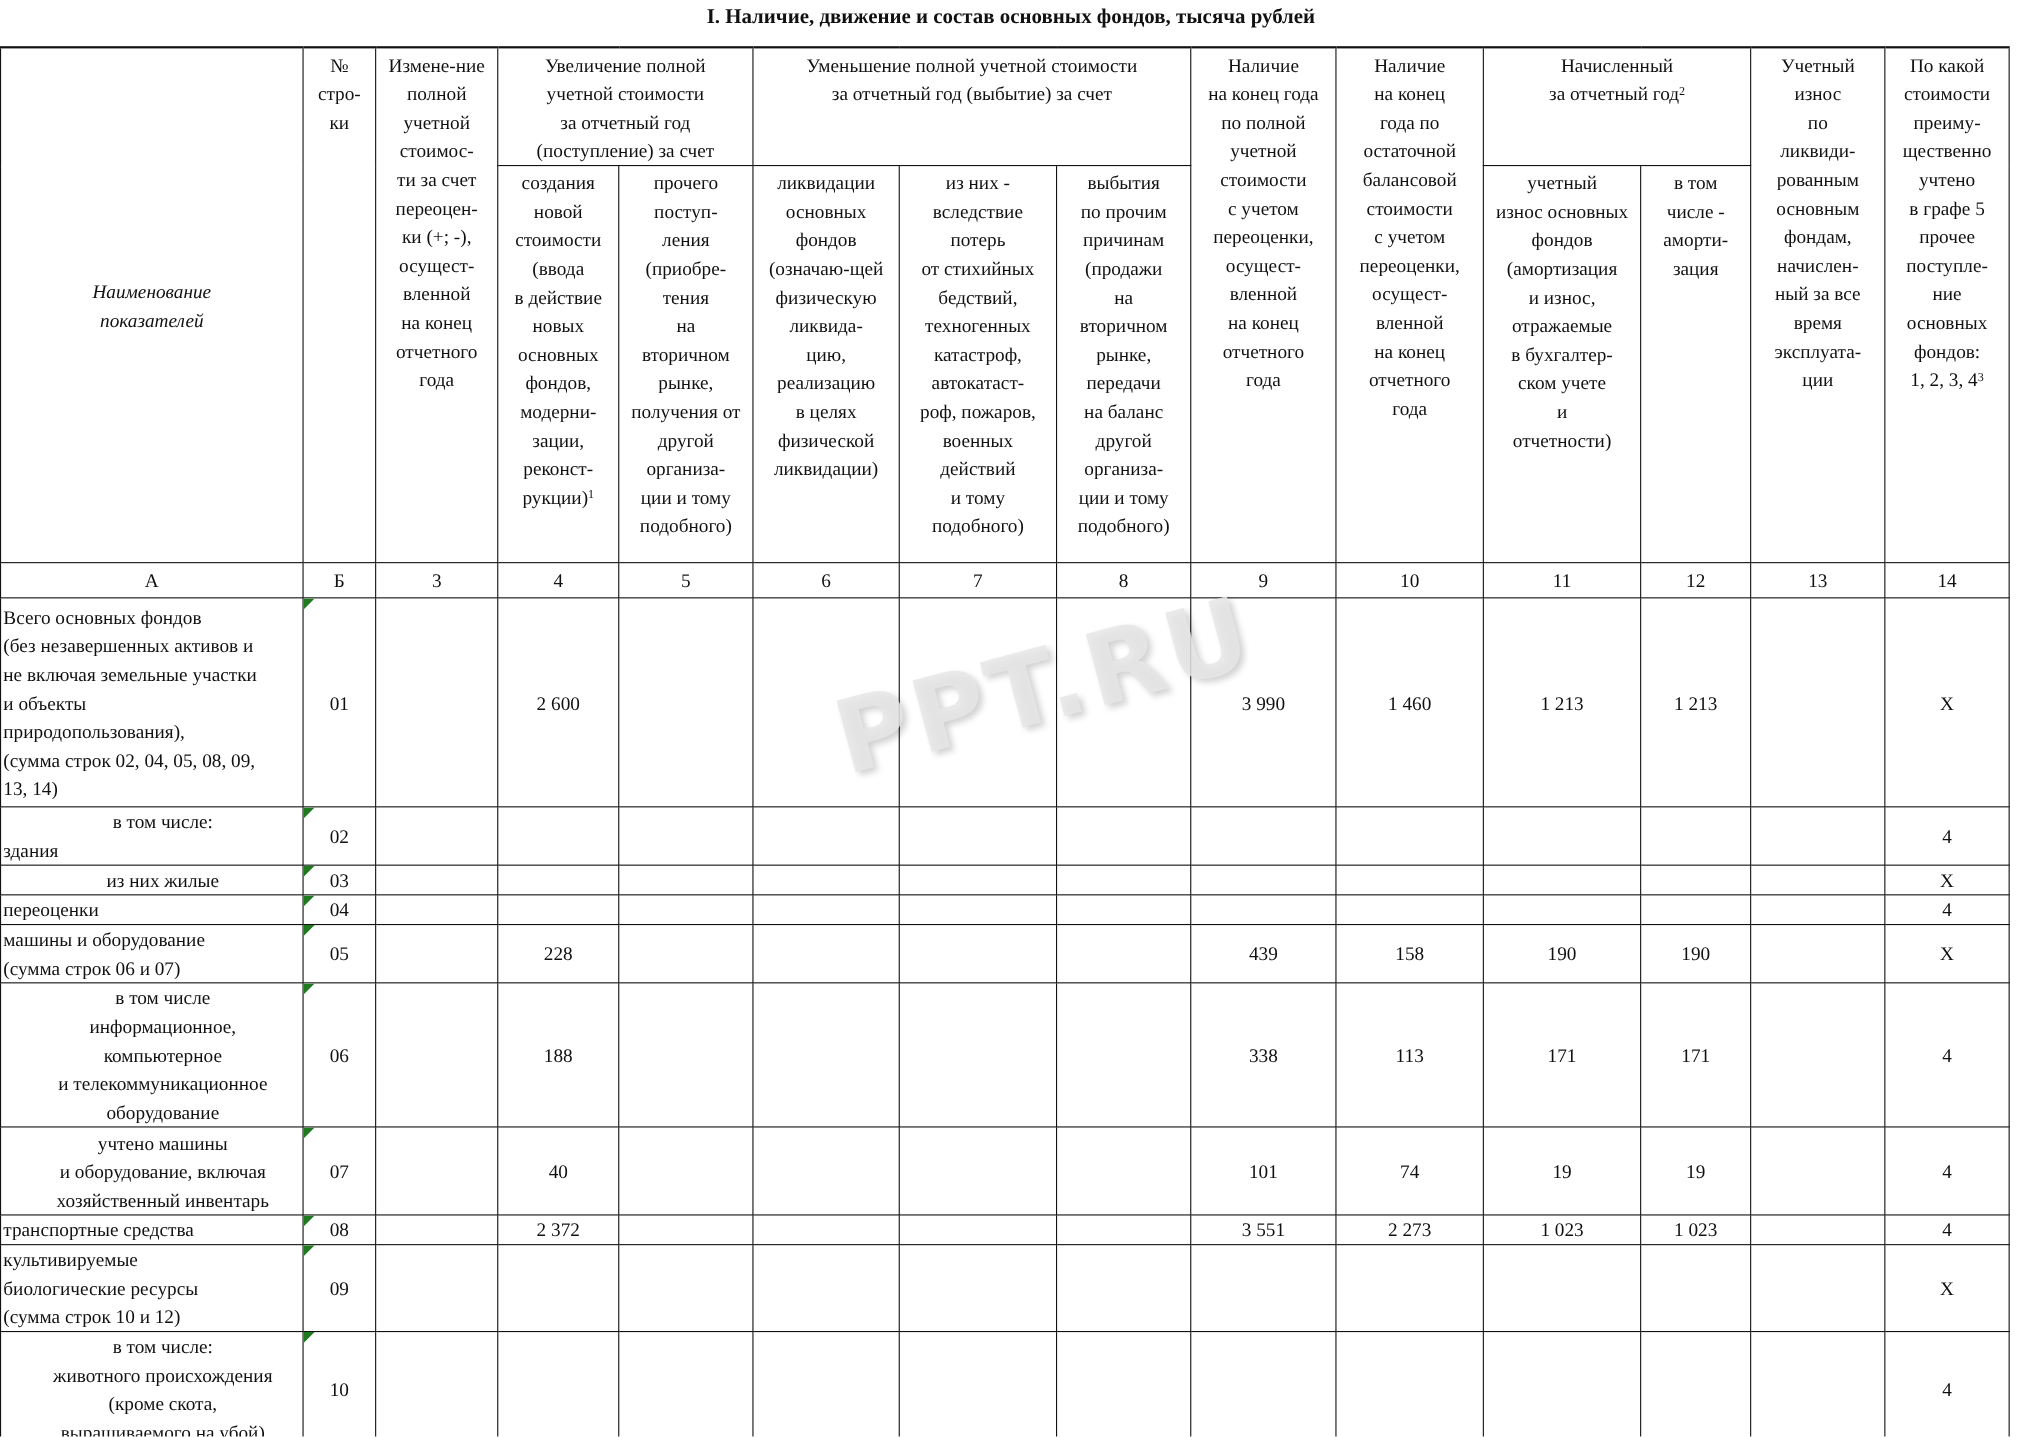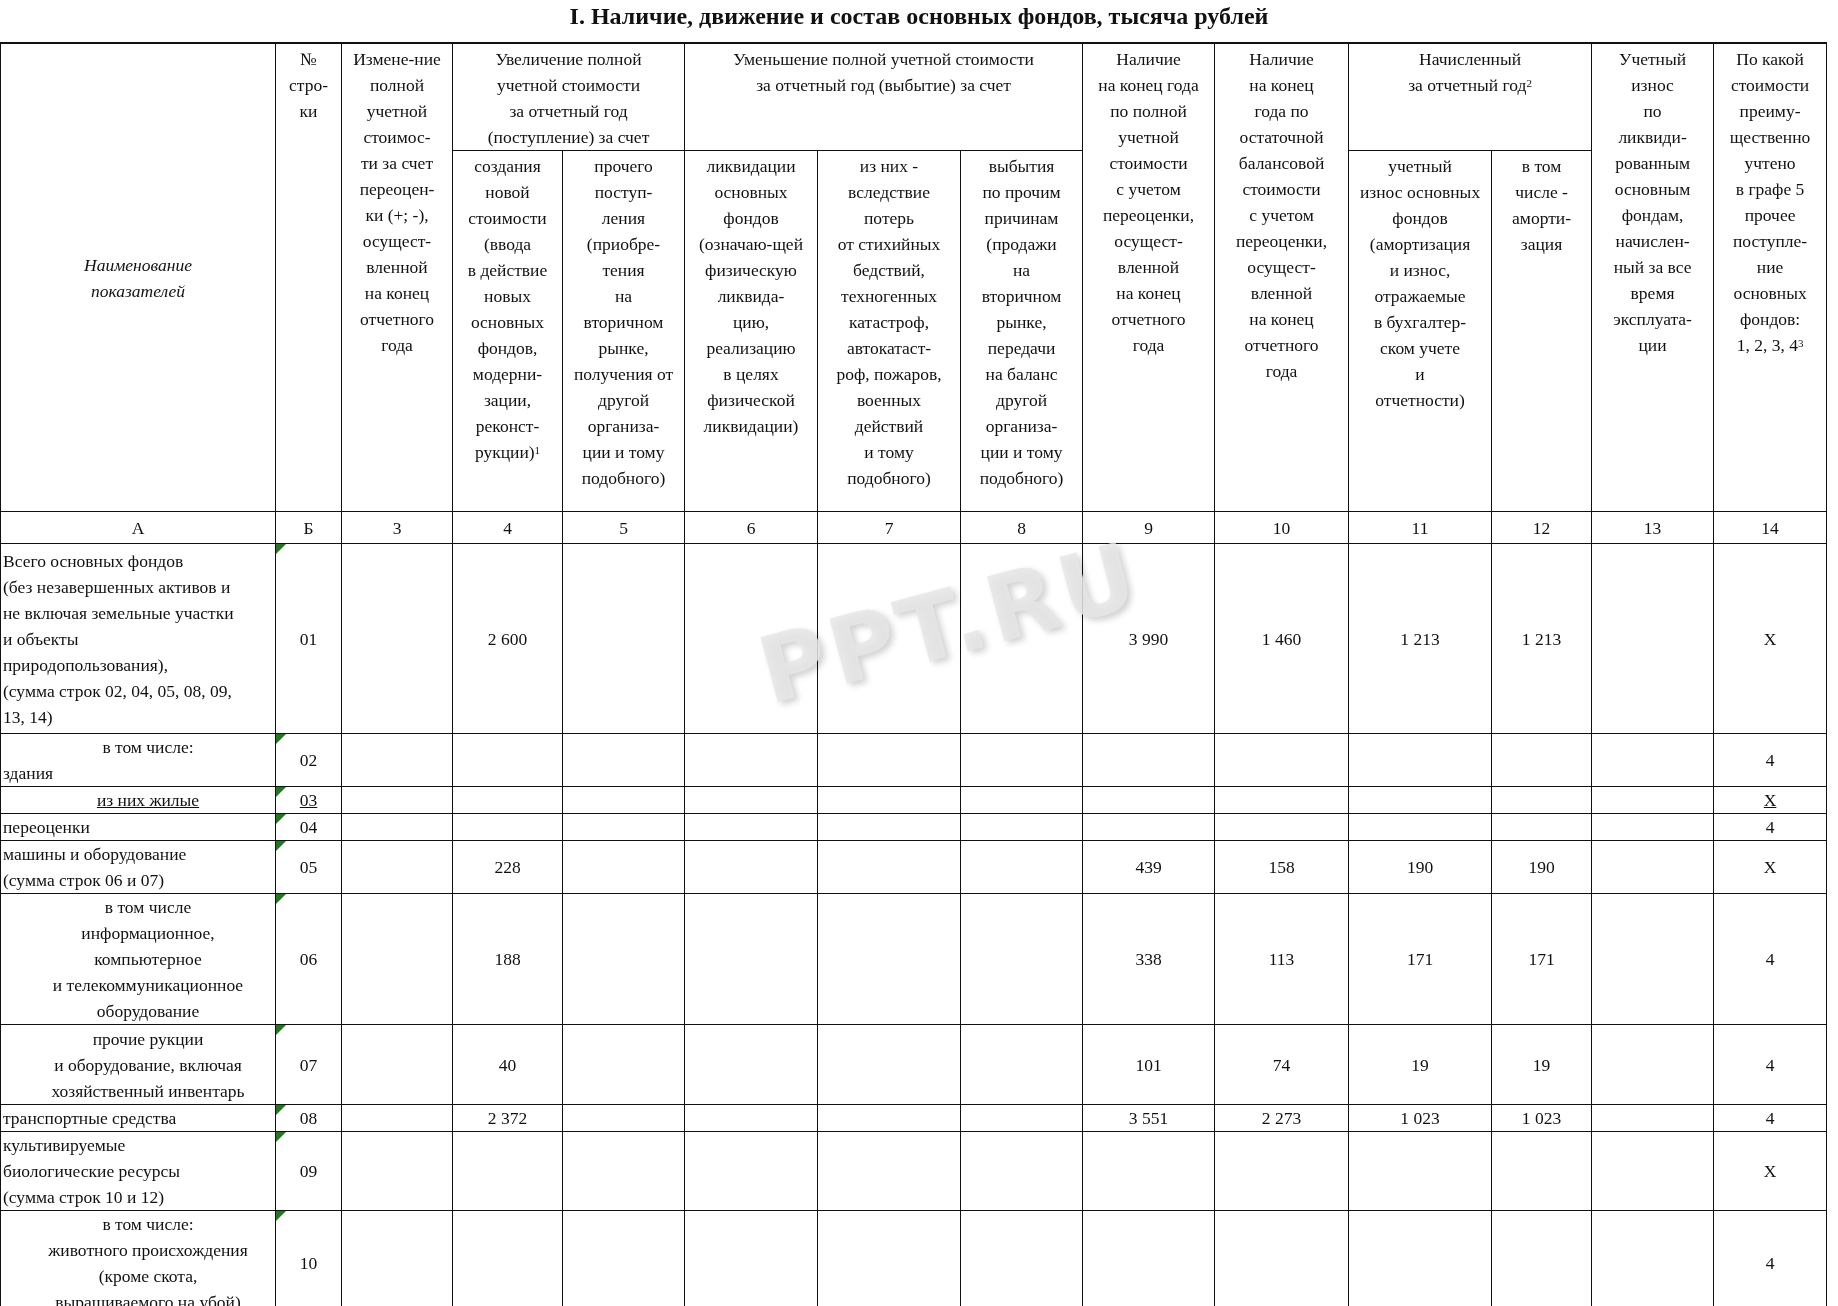--- a/index.html
+++ b/index.html
@@ -2,21 +2,21 @@
 <html><head>
 <meta charset="utf-8">
 <style>
   html, body { margin: 0; padding: 0; background: #ffffff; }
   body {
     width: 1838px; height: 1306px; overflow: hidden; position: relative;
     font-family: "Liberation Serif", "DejaVu Serif", serif; color: #111;
   }
   .title {
     position: absolute; left: 0; top: 0; width: 1838px; height: 40px;
-    text-align: center; font-weight: bold; font-size: 24px; line-height: 30px;
+    text-align: center; font-weight: bold; font-size: 19px; line-height: 30px;
     padding-top: 1px;
   }
   .grid {
     position: absolute; left: 0; top: 42px;
     border-collapse: collapse; table-layout: fixed;
     width: 1826px;
   }
   .grid td {
     border: 1.5px solid #111; padding: 0 2px; text-align: center;
     vertical-align: middle; font-size: 17.5px; line-height: 26px;
@@ -272,21 +272,21 @@
         <td class="num"></td>
         <td class="num"></td>
         <td class="num"></td>
         <td class="num"></td>
         <td class="num"></td>
         <td class="num"></td>
         <td class="num"></td>
         <td class="num"></td>
         <td class="num">4</td>
       </tr>
-      <tr style="height: 27px; text-decoration: underline;">
+      <tr style="height: 27px;">
         <td class="name">
           <span class="l ind">из них жилые</span>
         </td>
         <td><span class="tri"></span><span>03</span></td>
         <td class="num"></td>
         <td class="num"></td>
         <td class="num"></td>
         <td class="num"></td>
         <td class="num"></td>
         <td class="num"></td>
@@ -351,21 +351,21 @@
         <td class="num"></td>
         <td class="num">338</td>
         <td class="num">113</td>
         <td class="num">171</td>
         <td class="num">171</td>
         <td class="num"></td>
         <td class="num">4</td>
       </tr>
       <tr style="height: 80px;">
         <td class="name">
-          <span class="l ind">прочие рукции</span>
+          <span class="l ind">учтено машины</span>
           <span class="l ind">и оборудование, включая</span>
           <span class="l ind">хозяйственный инвентарь</span>
         </td>
         <td><span class="tri"></span><span>07</span></td>
         <td class="num"></td>
         <td class="num">40</td>
         <td class="num"></td>
         <td class="num"></td>
         <td class="num"></td>
         <td class="num"></td>

